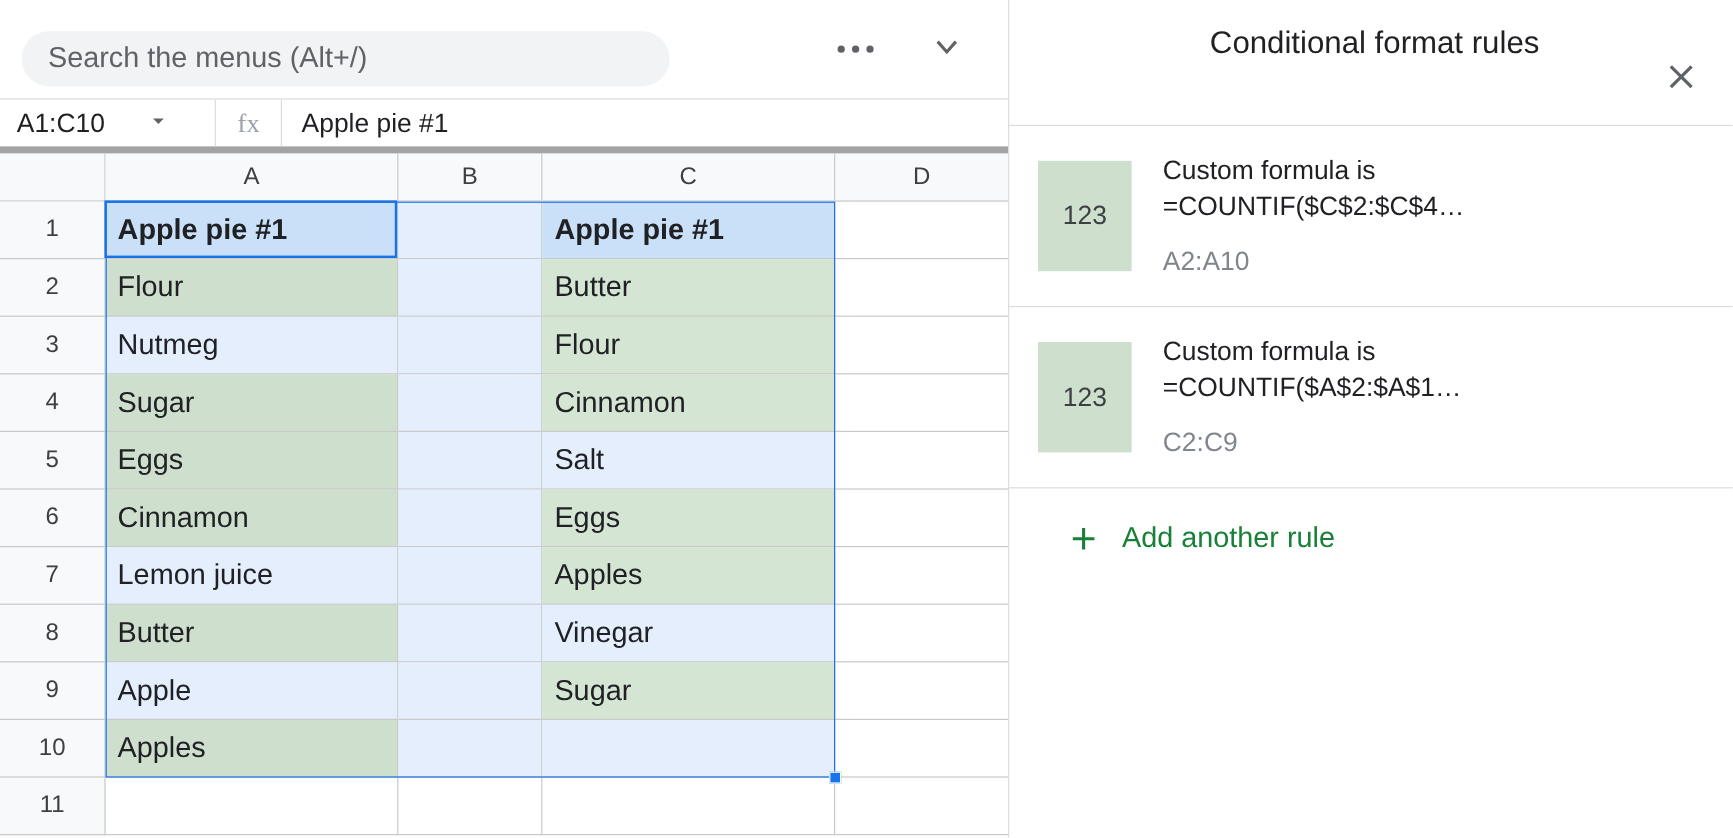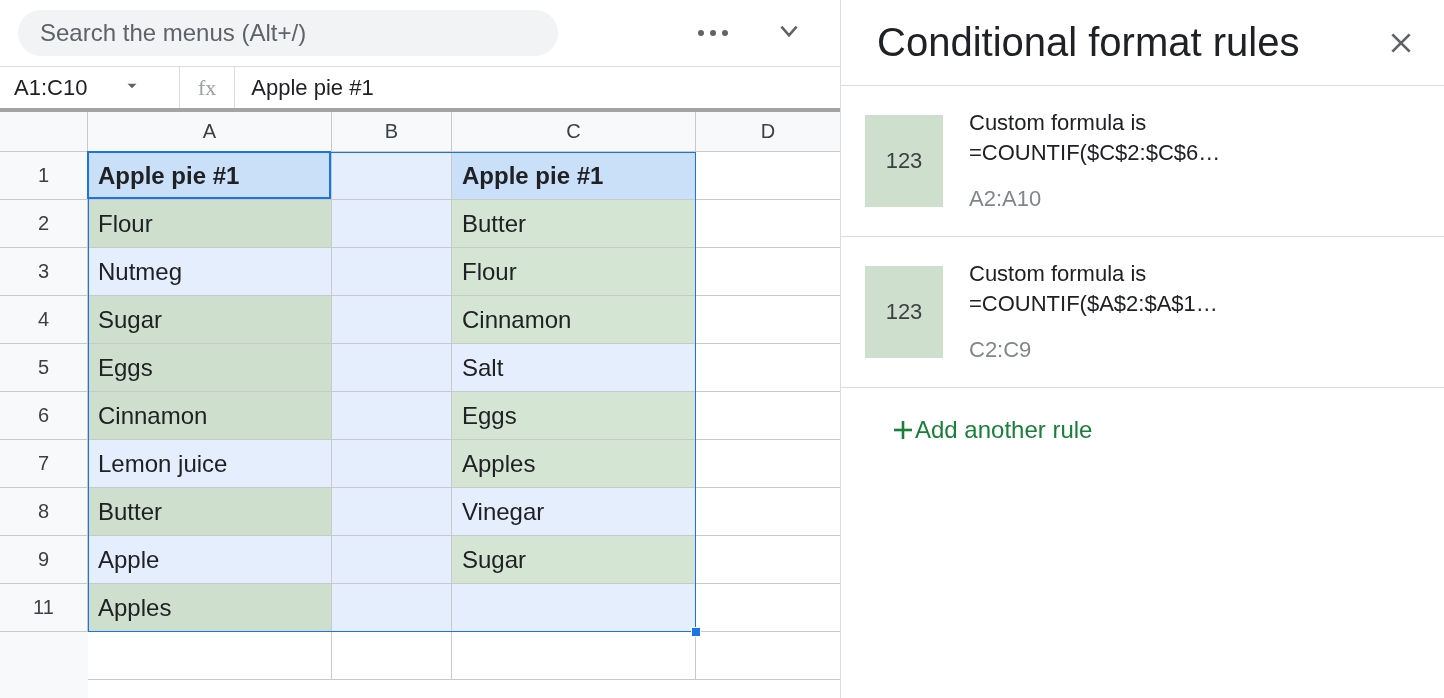--- a/index.html
+++ b/index.html
@@ -34,38 +34,39 @@
   .search-pill {
     flex: 0 0 540px;
     height: 46px;
     background: #f1f3f4;
     border-radius: 23px;
     display: flex;
     align-items: center;
     padding: 0 22px;
     font-size: 24px;
     color: #5f6368;
+    margin-top: 16px;
   }
   .toolbar-icons {
     display: flex;
     align-items: center;
     gap: 48px;
     margin-left: auto;
     margin-right: 20px;
   }
   .dot { width:6px; height:6px; border-radius:50%; background:#5f6368; }
   .dots { display:flex; gap:6px; }
   .chev svg { width:26px; height:26px; }
   .chev svg path { stroke:#5f6368; stroke-width:2.4; fill:none; }
 
   .fbar {
     display: flex;
     align-items: center;
     border-top: 1px solid #dadce0;
-    border-bottom: 4px solid #a3a3a3;
+    border-bottom: 6px solid #a3a3a3;
     height: 46px;
     font-size: 22px;
   }
   .namebox {
     display: flex;
     align-items: center;
     padding: 0 14px 0 14px;
     gap: 36px;
     border-right: 1px solid #dadce0;
     width: 180px;
@@ -179,22 +180,23 @@
   
   .sidebar {
     flex: 1;
     display: flex;
     flex-direction: column;
   }
   .sb-head {
     display: flex;
     align-items: center;
     padding: 20px 30px 20px 36px;
-    font-size: 40px;
+    font-size: 26px;
     border-bottom: 1px solid #dadce0;
+    flex-direction: column;
   }
   .sb-head .close {
     margin-left: auto;
     cursor: pointer;
   }
   .sb-head .close svg { width:26px; height:26px; }
   .sb-head .close svg line { stroke:#5f6368; stroke-width:2.5; }
 
   .rule {
     display: flex;
@@ -214,20 +216,21 @@
     color: #3c4043;
   }
   .rule-text { font-size: 22px; line-height: 30px; }
   .rule-text .rt1 { color: #202124; }
   .rule-text .rt2 { color: #202124; }
   .rule-text .rt3 { color: #80868b; margin-top:16px; }
 
   .add-rule {
     display: flex;
     align-items: center;
+    gap: 20px;
     padding: 28px 30px 24px 50px;
     color: #188038;
     font-size: 24px;
     cursor: pointer;
   }
   .add-rule svg { width:24px; height:24px; }
   .add-rule svg line { stroke:#188038; stroke-width:2.6; }
 
   .grid-area { position: relative; }
 </style>
@@ -283,20 +286,21 @@
       <div class="rowheads" id="rowheads">
           <div class="rh">1</div>
           <div class="rh">2</div>
           <div class="rh">3</div>
           <div class="rh">4</div>
           <div class="rh">5</div>
           <div class="rh">6</div>
           <div class="rh">7</div>
           <div class="rh">8</div>
           <div class="rh">9</div>
+          <div class="rh">10</div>
           <div class="rh">11</div>
         </div>
       <div class="cells" id="cells" style="position:relative;">
           <div class="row">
             <div class="cell wA hdr selblue">Apple pie #1</div>
             <div class="cell wB seloff"></div>
             <div class="cell wC hdr selblue">Apple pie #1</div>
             <div class="cell wD" style="border-right: none;"></div>
           </div>
           <div class="row">
@@ -375,21 +379,21 @@
             <line x1="4" y1="4" x2="20" y2="20"></line>
             <line x1="20" y1="4" x2="4" y2="20"></line>
           </svg>
       </span>
     </div>
     <div id="rules">
         <div class="rule">
           <div class="swatch">123</div>
           <div class="rule-text">
             <div class="rt1">Custom formula is</div>
-            <div class="rt2">=COUNTIF($C$2:$C$6…</div>
+            <div class="rt2">=COUNTIF($C$2:$C$4…</div>
             <div class="rt3">A2:A10</div>
           </div>
         </div>
         <div class="rule">
           <div class="swatch">123</div>
           <div class="rule-text">
             <div class="rt1">Custom formula is</div>
             <div class="rt2">=COUNTIF($A$2:$A$1…</div>
             <div class="rt3">C2:C9</div>
           </div>

